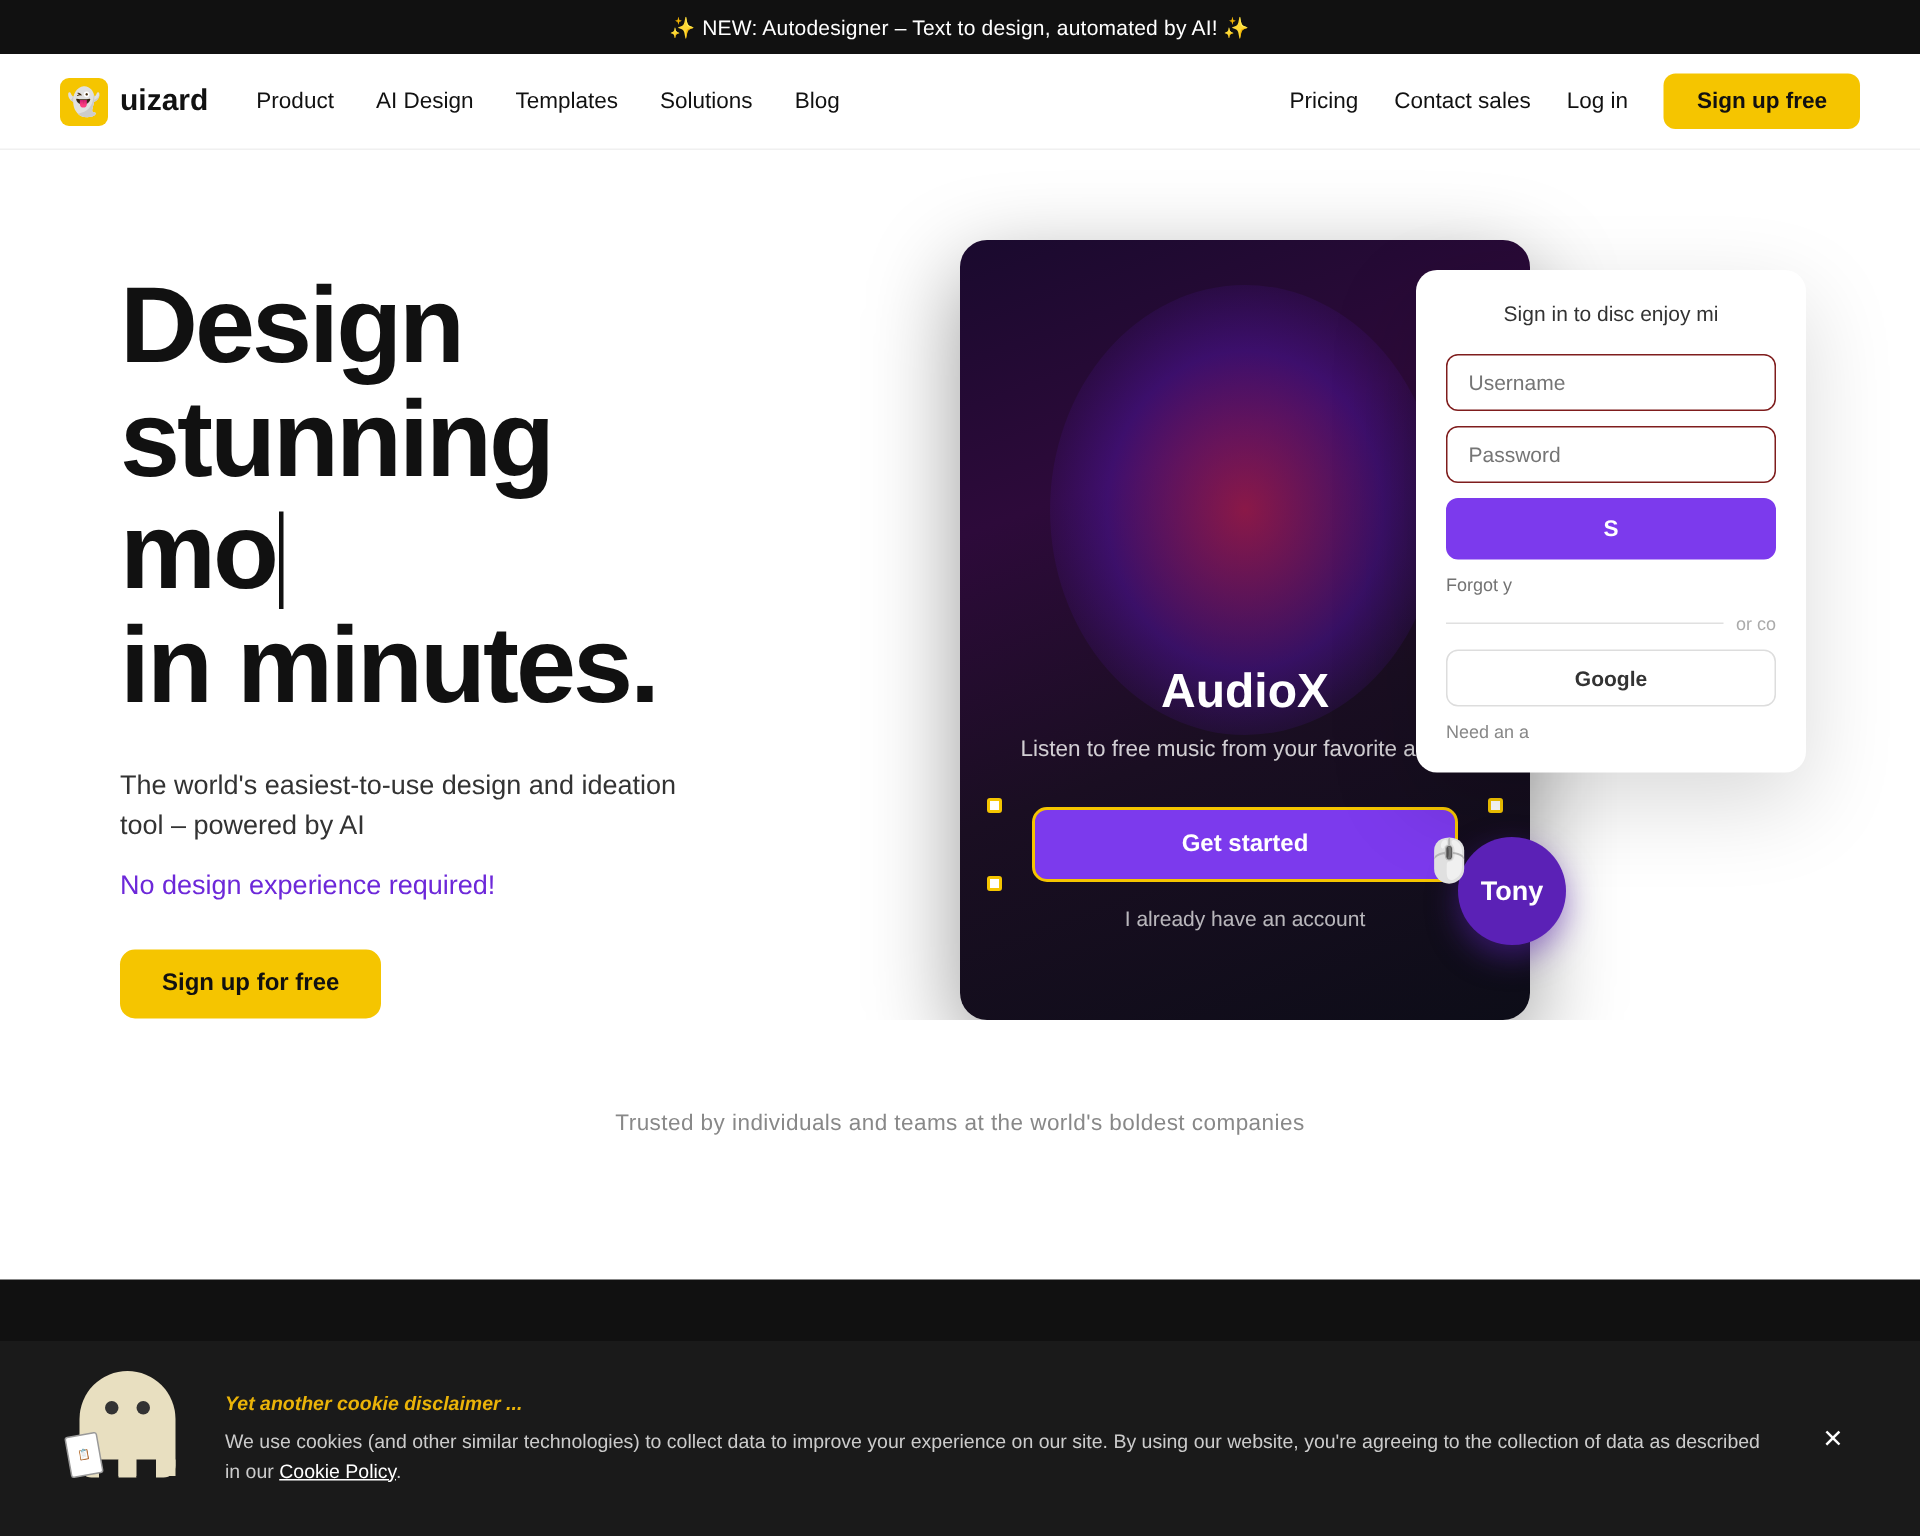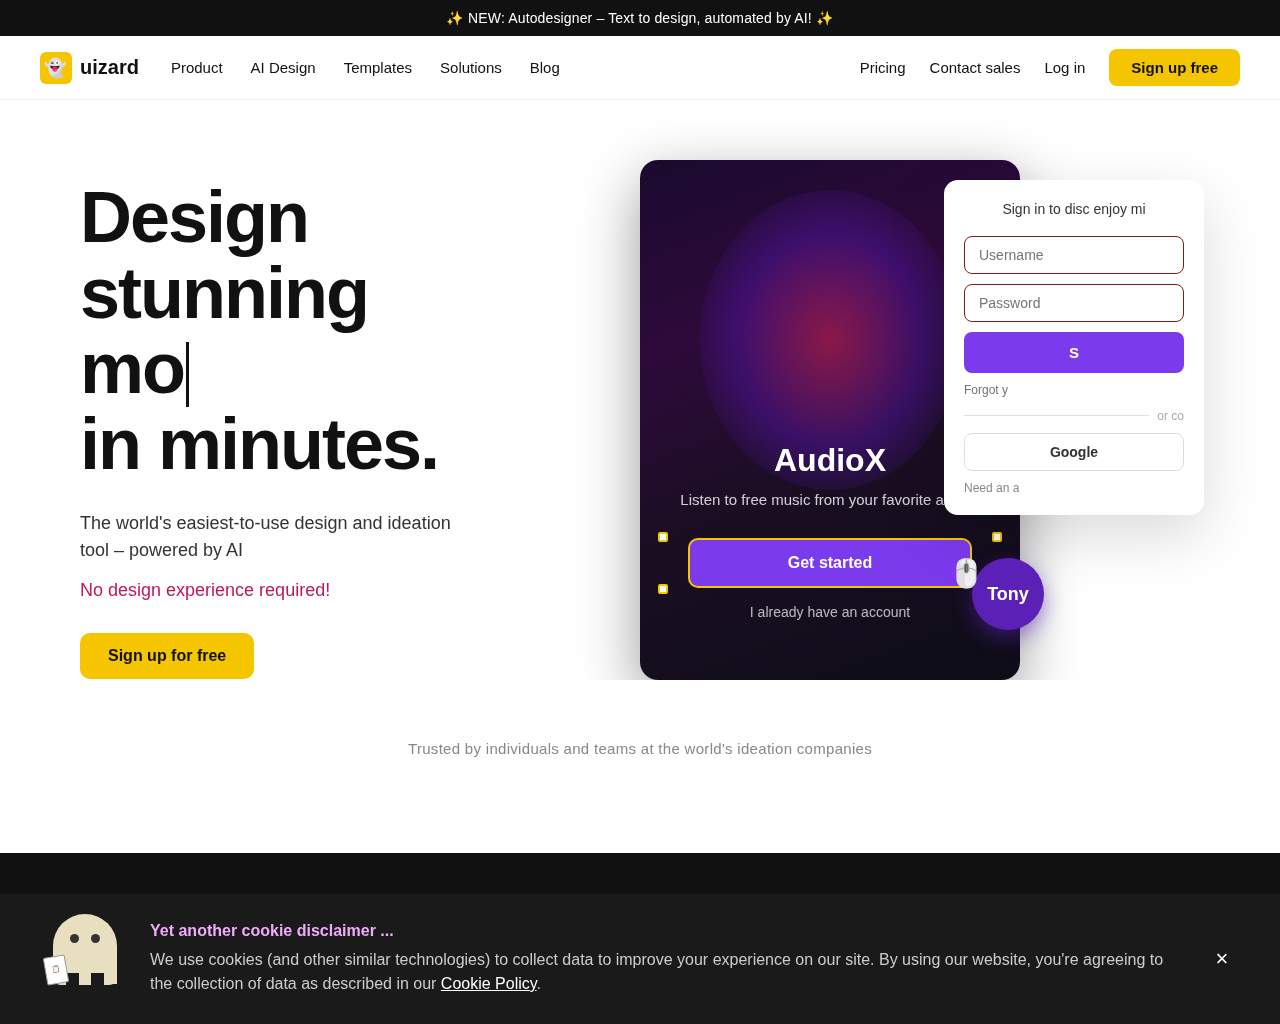--- a/index.html
+++ b/index.html
@@ -118,21 +118,21 @@
     @keyframes blink { 0%,100%{opacity:1} 50%{opacity:0} }
     .hero-subtitle {
       font-size: 18px;
       color: #333;
       margin-top: 28px;
       line-height: 1.5;
       max-width: 400px;
     }
     .hero-no-exp {
       font-size: 18px;
-      color: #be185d;
+      color: #6d28d9;
       margin-top: 16px;
     }
     .btn-hero {
       display: inline-block;
       margin-top: 32px;
       background: #f5c500;
       color: #111;
       border: none;
       padding: 14px 28px;
       border-radius: 10px;
@@ -377,27 +377,28 @@
       flex-shrink: 0;
       width: 90px;
       height: 90px;
       position: relative;
     }
     .cookie-text {
       flex: 1;
       color: #fff;
     }
     .cookie-title {
-      font-size: 16px;
+      font-size: 13px;
       font-weight: 700;
       margin-bottom: 8px;
-      color: #f0abfc;
+      color: #eab308;
+      font-style: italic;
     }
     .cookie-desc {
-      font-size: 16px;
+      font-size: 13px;
       color: #ccc;
       line-height: 1.5;
     }
     .cookie-desc a {
       color: #fff;
       text-decoration: underline;
     }
     .cookie-close {
       flex-shrink: 0;
       width: 36px;
@@ -495,21 +496,21 @@
 
     <div class="tony-avatar">
       <span>Tony</span>
     </div>
 
     <div class="cursor-pointer">🖱️</div>
   </div>
 </section>
 
 <section class="trusted-section">
-  <p class="trusted-label">Trusted by individuals and teams at the world's ideation companies</p>
+  <p class="trusted-label">Trusted by individuals and teams at the world's boldest companies</p>
 </section>
 
 <div class="dark-section"></div>
 
 <div class="cookie-bar">
   <div class="cookie-ghost">
     <div style="position:relative;width:80px;margin:0 auto;">
       <div style="width:64px;height:70px;background:#e8dfc0;border-radius:32px 32px 0 0;margin:0 auto;position:relative;">
         <div style="display:flex;gap:12px;justify-content:center;padding-top:20px;">
           <div style="width:9px;height:9px;background:#333;border-radius:50%;"></div>

